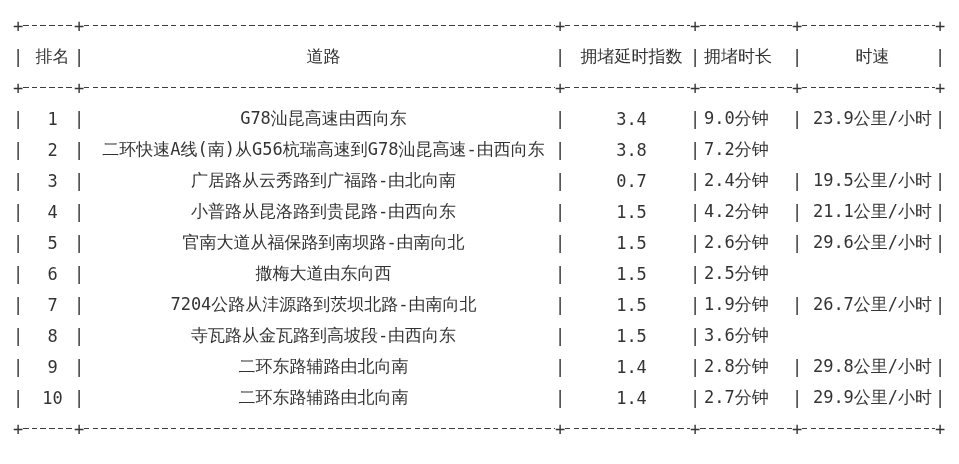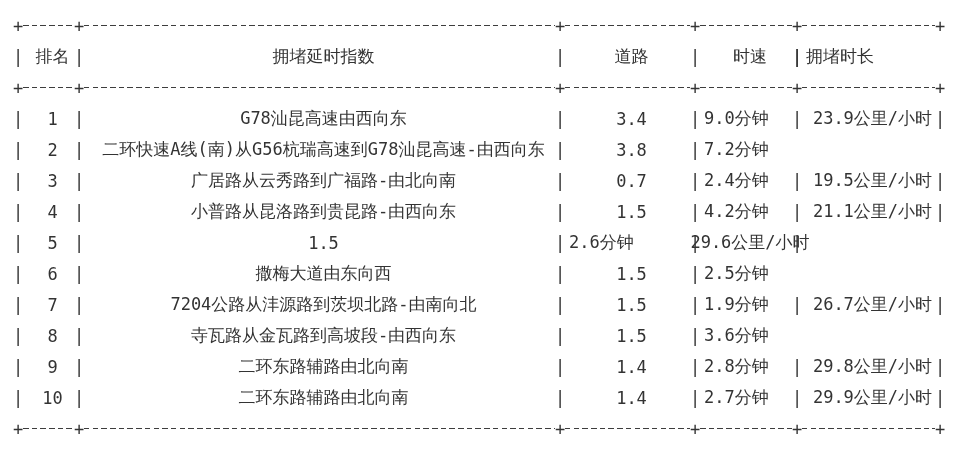--- a/index.html
+++ b/index.html
@@ -94,24 +94,24 @@
       <div class="bcell">
           <div class="dash"></div>
         </div>
       <div class="bcell last">
           <div class="dash"></div>
         </div>
     </div>
 
     <div class="row">
       <div class="cell c0">排名</div>
+      <div class="cell c1">道路</div>
       <div class="cell c2">拥堵延时指数</div>
-      <div class="cell c1">道路</div>
+      <div class="cell c3">拥堵时长</div>
       <div class="cell c4 last">时速</div>
-      <div class="cell c3">拥堵时长</div>
     </div>
 
     <div class="row">
       <div class="bcell">
           <div class="dash"></div>
         </div>
       <div class="bcell">
           <div class="dash"></div>
         </div>
       <div class="bcell">
@@ -152,20 +152,21 @@
       <div class="row">
         <div class="cell c0">4</div>
         <div class="cell c1">小普路从昆洛路到贵昆路-由西向东</div>
         <div class="cell c2">1.5</div>
         <div class="cell c3">4.2分钟</div>
         <div class="cell c4 last">21.1公里/小时</div>
       </div>
 
       <div class="row">
         <div class="cell c0">5</div>
+        <div class="cell c1">官南大道从福保路到南坝路-由南向北</div>
         <div class="cell c2">1.5</div>
         <div class="cell c3">2.6分钟</div>
         <div class="cell c4 last">29.6公里/小时</div>
       </div>
 
       <div class="row">
         <div class="cell c0">6</div>
         <div class="cell c1">撒梅大道由东向西</div>
         <div class="cell c2">1.5</div>
         <div class="cell c3">2.5分钟</div>

